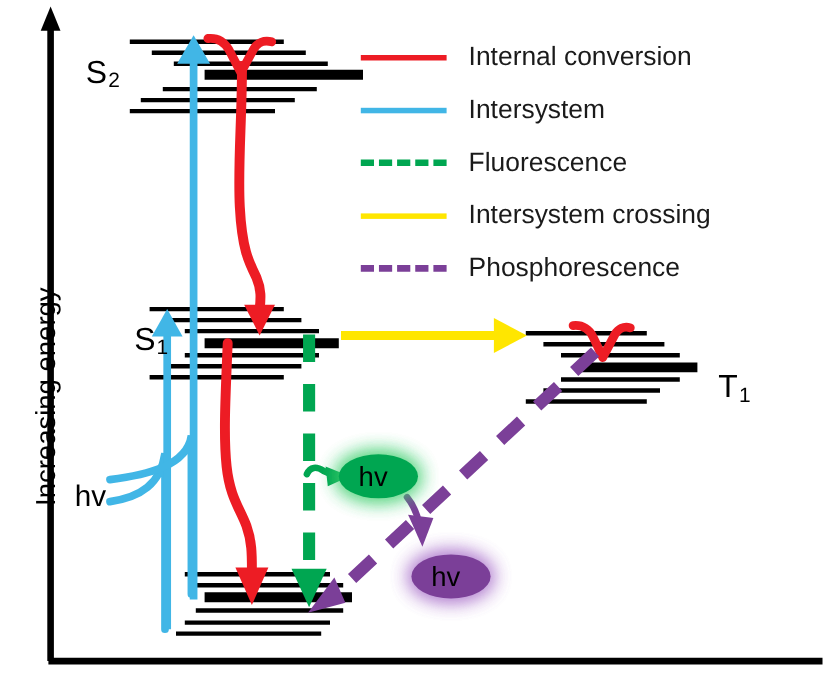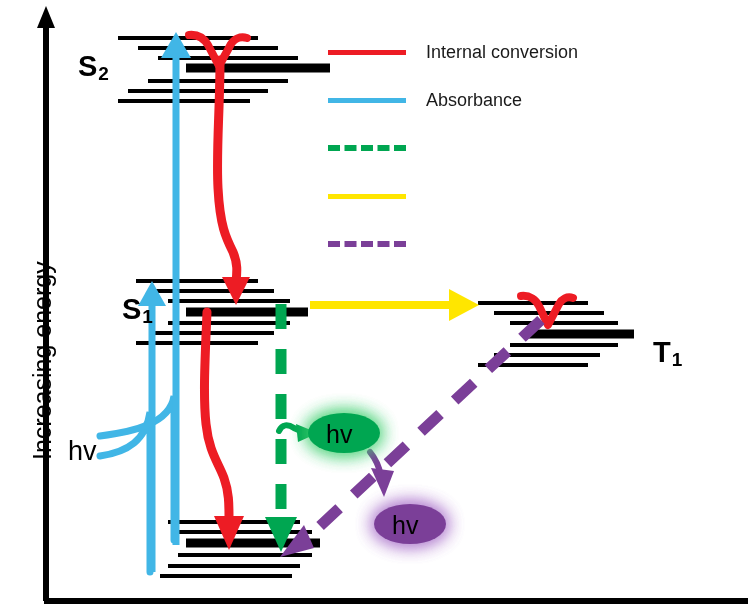--- a/index.html
+++ b/index.html
@@ -22,21 +22,20 @@
     width: 748px;
     height: 612px;
   }
   .state-label {
     position: absolute;
     font-family: "Liberation Sans", sans-serif;
     font-size: 29px;
     color: #000000;
     white-space: nowrap;
     letter-spacing: 0px;
-    font-weight: bold;
   }
   .state-label .sub {
     font-size: 19px;
     vertical-align: -4px;
     margin-left: 1px;
   }
   .hv-axis-label {
     position: absolute;
     font-family: "Liberation Sans", sans-serif;
     font-size: 27px;
@@ -66,21 +65,21 @@
   .legend-swatch {
     width: 78px;
     height: 0;
     border-top-width: 5px;
     border-top-style: solid;
     margin-right: 20px;
     flex: none;
   }
   .legend-text {
     font-family: "Liberation Sans", sans-serif;
-    font-size: 18px;
+    font-size: 24px;
     color: #1a1a1a;
     white-space: nowrap;
   }
   .photon-label {
     position: absolute;
     font-family: "Liberation Sans", sans-serif;
     font-size: 25px;
     color: #000000;
     white-space: nowrap;
     pointer-events: none;
@@ -242,26 +241,29 @@
     <span>hv</span>
   </div>
 
   <div class="legend">
     <div class="legend-row">
       <span class="legend-swatch" style="border-top-color:#ED1C24; border-top-style:solid;"></span>
       <span class="legend-text">Internal conversion</span>
     </div>
     <div class="legend-row">
       <span class="legend-swatch" style="border-top-color:#41B6E6; border-top-style:solid;"></span>
-      <span class="legend-text">Absorbance</span>
+      <span class="legend-text">Intersystem</span>
     </div>
     <div class="legend-row">
       <span class="legend-swatch" style="border-top-color:#00A651; border-top-style:dashed; border-top-width:6px;"></span>
+      <span class="legend-text">Fluorescence</span>
     </div>
     <div class="legend-row">
       <span class="legend-swatch" style="border-top-color:#FFE600; border-top-style:solid;"></span>
+      <span class="legend-text">Intersystem crossing</span>
     </div>
     <div class="legend-row">
       <span class="legend-swatch" style="border-top-color:#7B3F98; border-top-style:dashed; border-top-width:6px;"></span>
+      <span class="legend-text">Phosphorescence</span>
     </div>
   </div>
 
 </div>
 
 </body></html>

